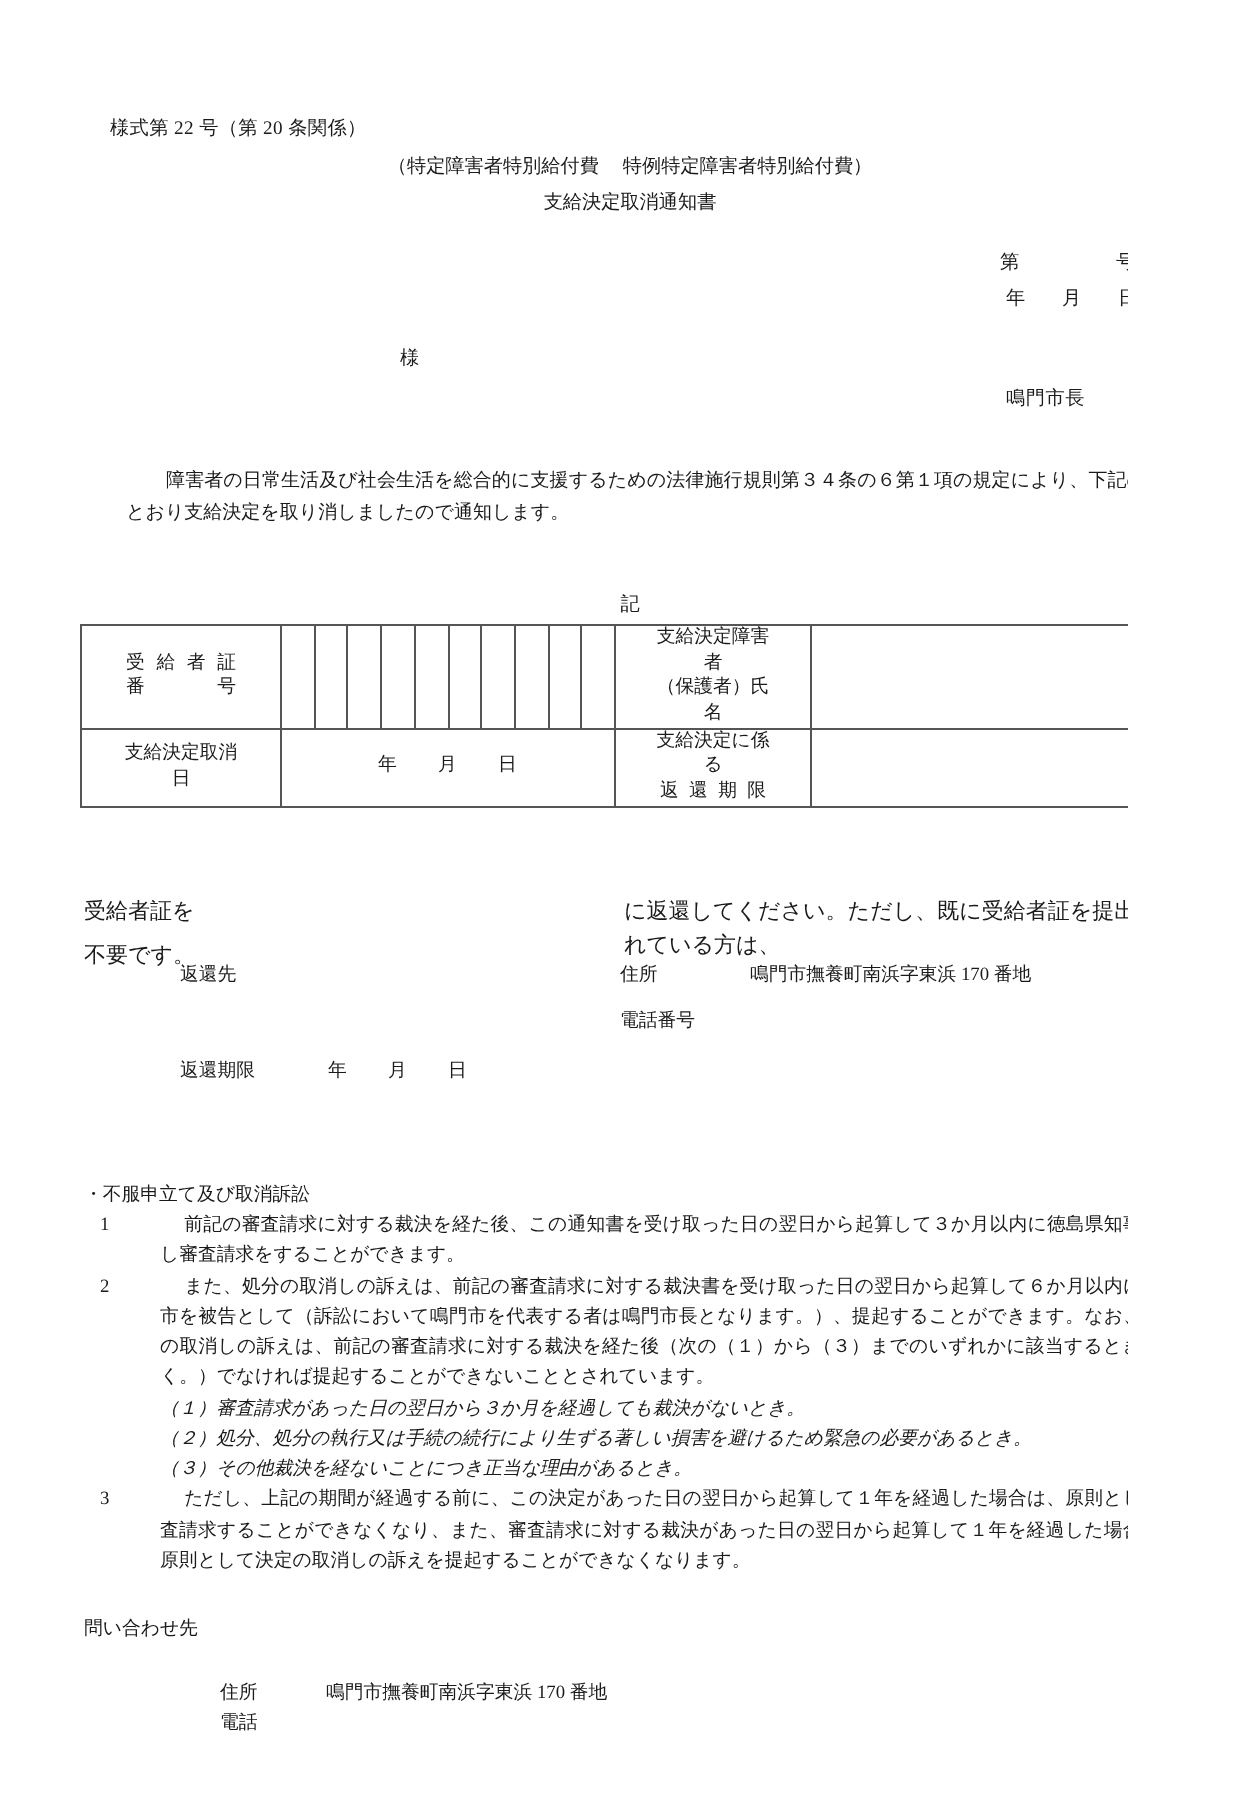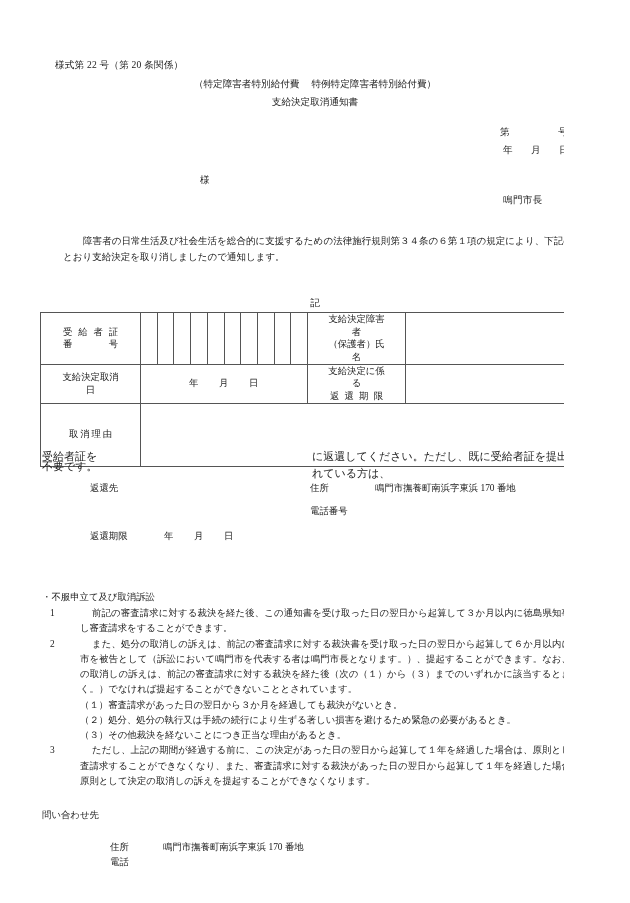--- a/index.html
+++ b/index.html
@@ -159,21 +159,21 @@
   
   #return-block {
     left: 42px;
     top: 448px;
     width: 546px;
     font-size: 11px;
   }
   #return-line1 { position: relative; height: 15px; }
   #return-line1 .lead { position: absolute; left: 0; top: 0; }
   #return-line1 .rest { position: absolute; left: 246px; top: 0; margin-left: 24px; }
-  #return-line2 { position: absolute; left: 0; top: 10px; }
+  #return-line2 { position: absolute; left: 0; top: 22px; }
 
   #return-dest {
     left: 90px;
     top: 481px;
     font-size: 9.4px;
   }
   #addr-label-1 {
     left: 310px;
     top: 481px;
     font-size: 9.4px;
@@ -216,20 +216,21 @@
   }
   .appeal-item .num {
     position: absolute;
     left: 8px;
     top: 0;
   }
   .appeal-item .first-indent { display: inline-block; width: 12px; }
   .sub-item {
     padding-left: 38px;
     text-align: justify;
+    font-style: italic;
   }
 
   
   #contact-heading {
     left: 42px;
     top: 808px;
     font-size: 9.4px;
   }
   #addr-label-2 {
     left: 110px;
@@ -321,26 +322,20 @@
             <span class="m">月</span>
             <span class="d">日</span>
           </div>
         </td>
         <td class="lbl-cell">
           <span class="spread1">支給決定に係る</span>
           <span class="spread2">返還期限</span>
         </td>
         <td></td>
       </tr>
-      <tr>
-        <td class="lbl-cell reason-cell">
-          <span class="reason-label">取消理由</span>
-        </td>
-        <td class="reason-cell" colspan="3"></td>
-      </tr>
     </tbody>
   </table>
 
   <div class="abs" id="return-block">
     <div id="return-line1">
       <span class="lead">受給者証を</span>
       <span class="rest">に返還してください。ただし、既に受給者証を提出されている方は、</span>
     </div>
     <div id="return-line2">不要です。</div>
   </div>

